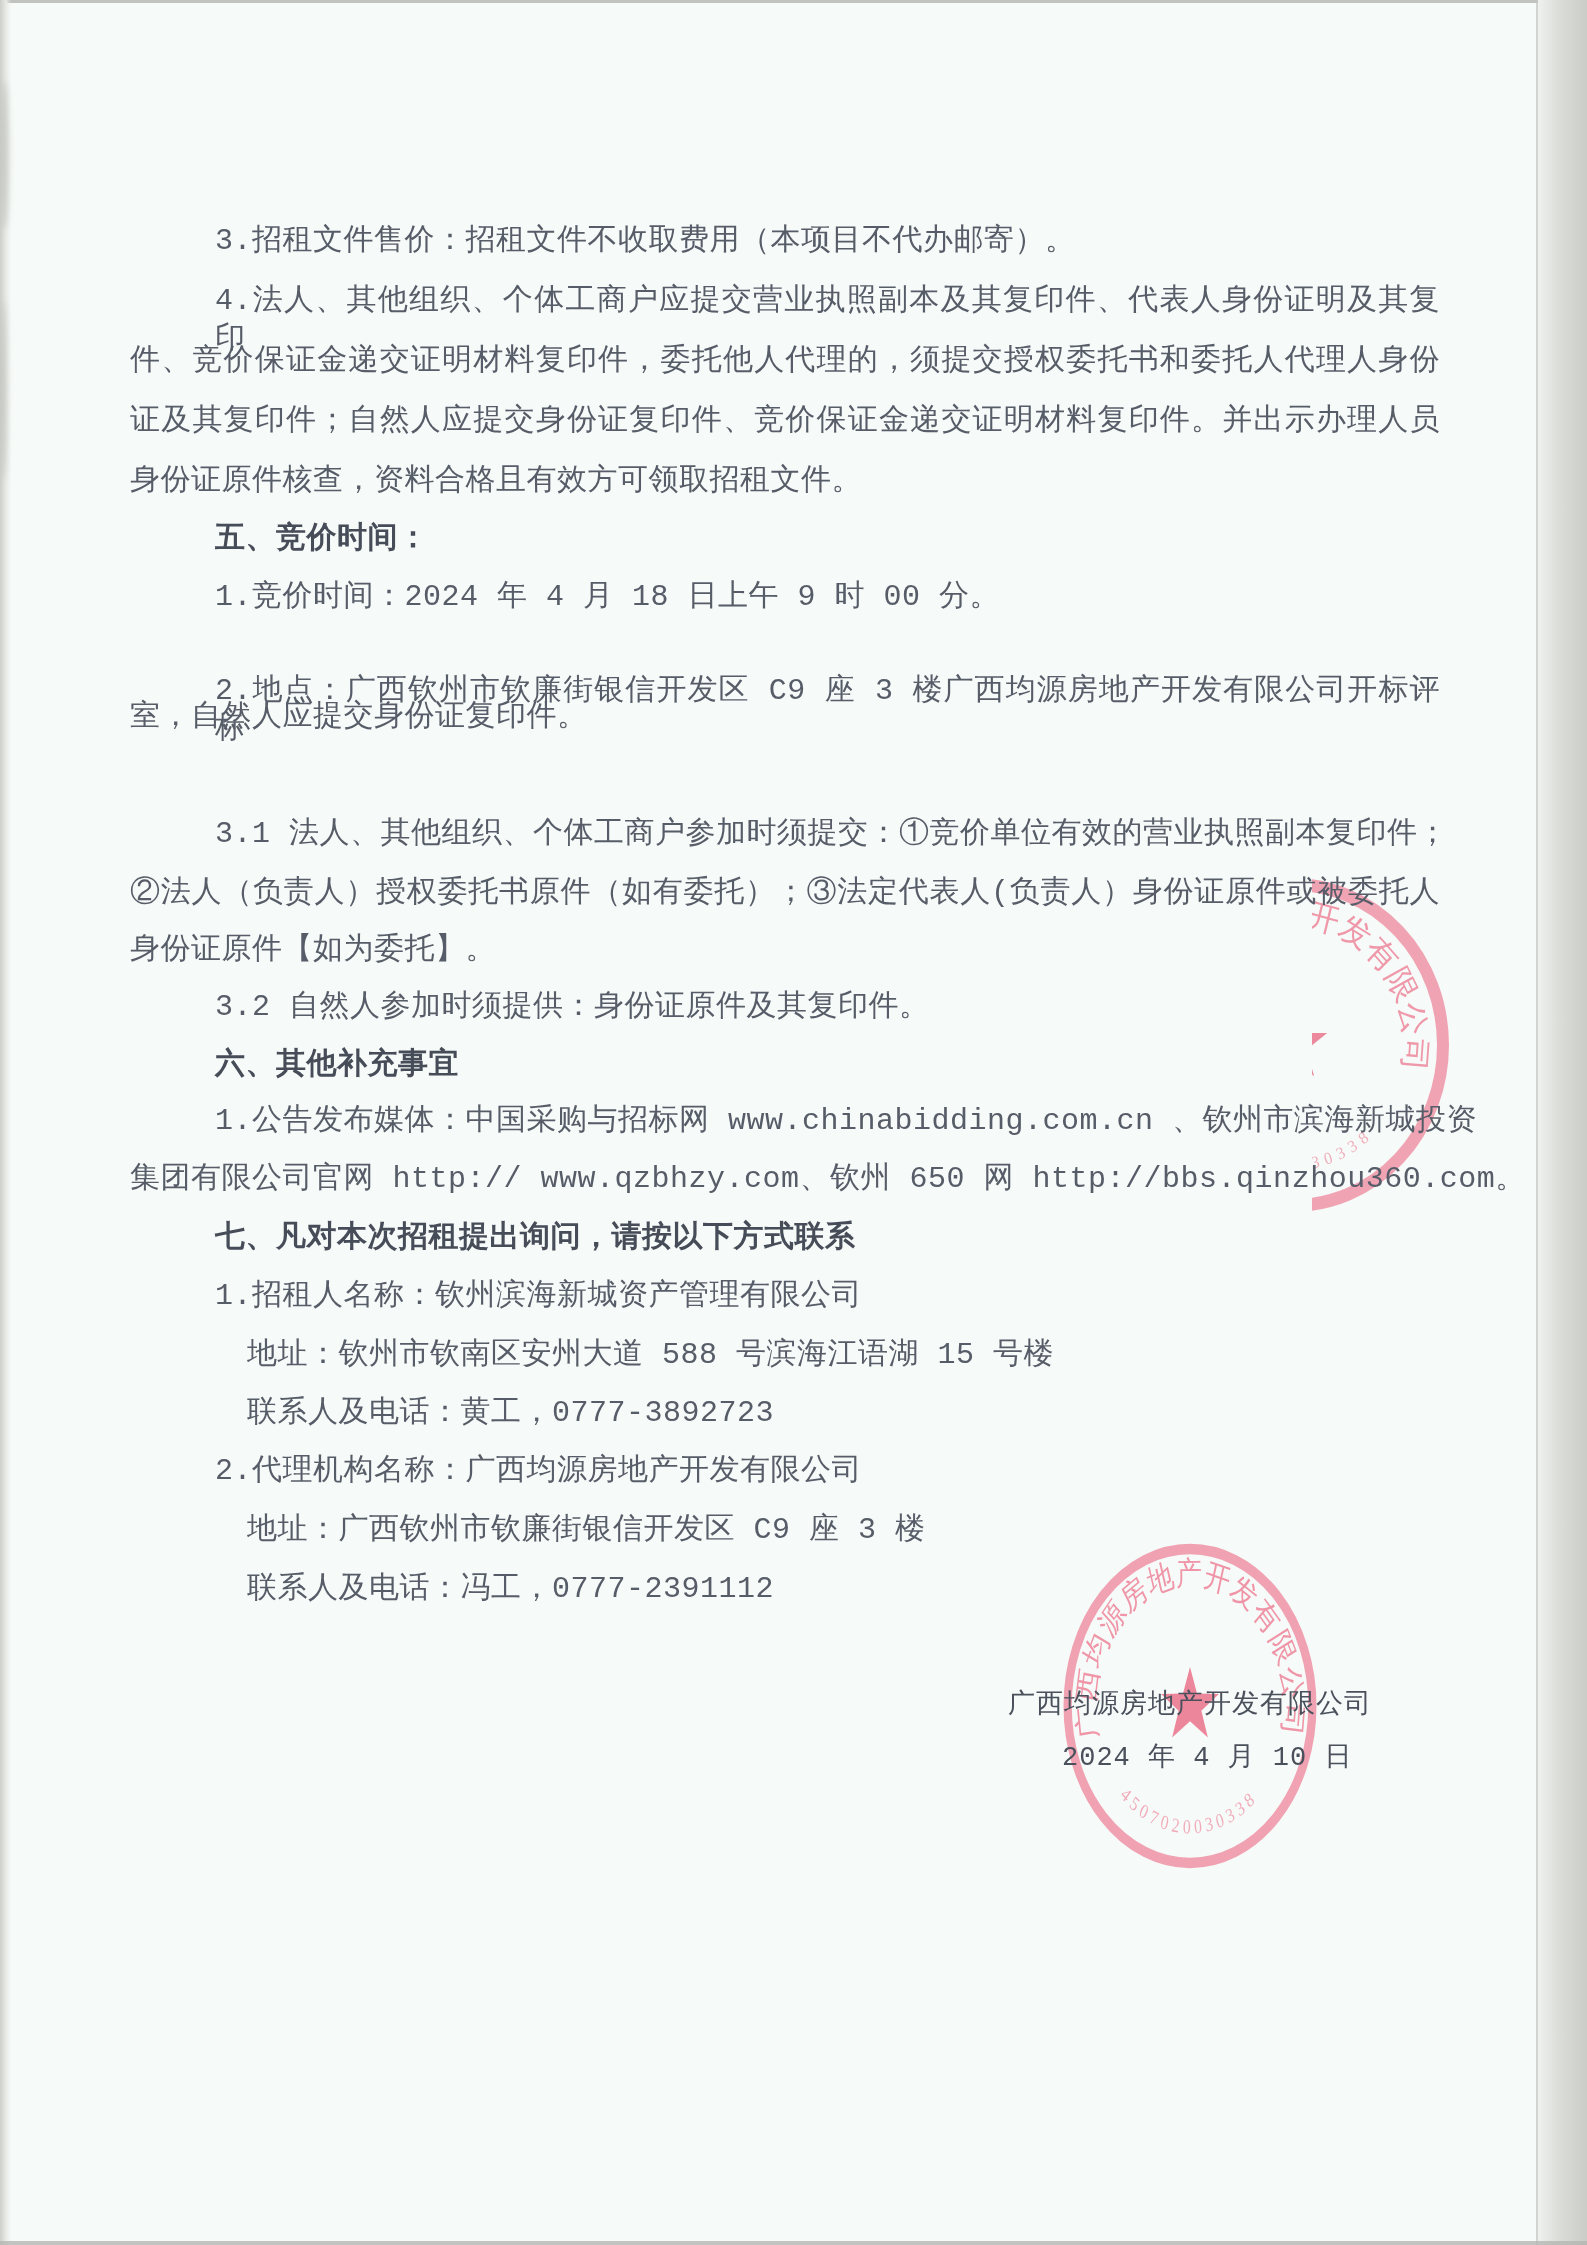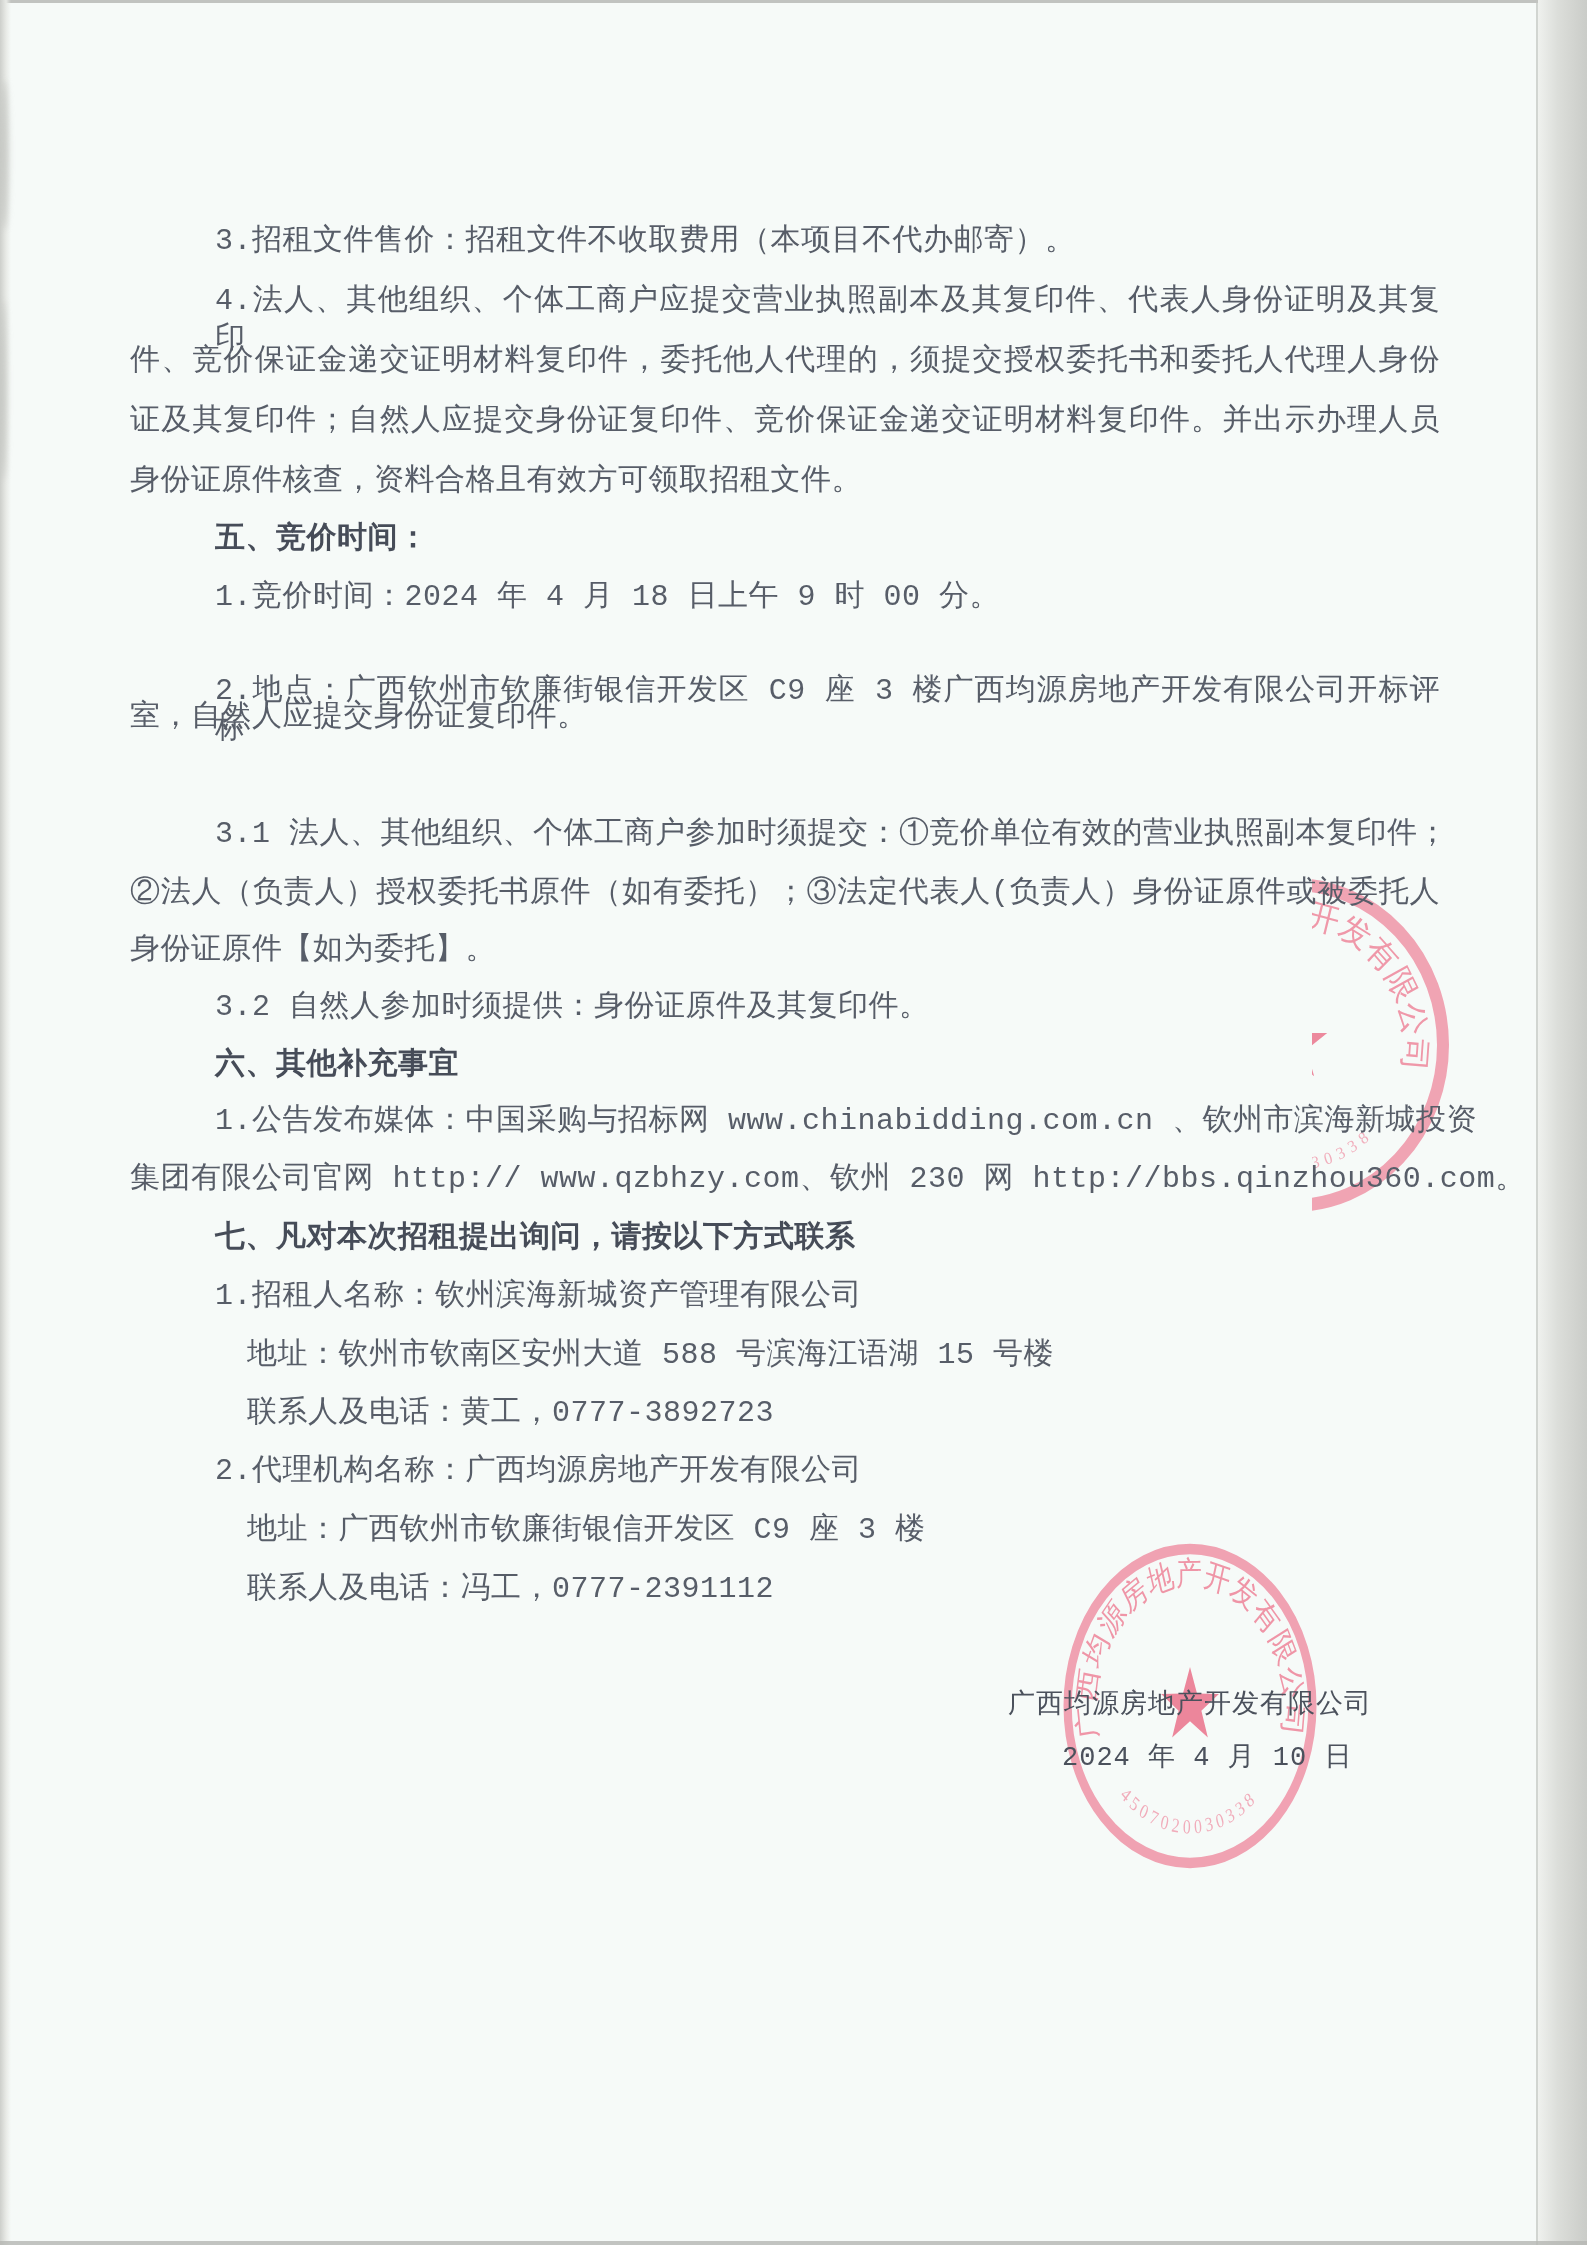--- a/index.html
+++ b/index.html
@@ -110,21 +110,21 @@
   <div class="ln x2 b" style="top:520px">五、竞价时间：</div>
   <div class="ln x2" style="top:578px">1.竞价时间：2024 年 4 月 18 日上午 9 时 00 分。</div>
   <div class="ln x2 j2" style="top:672px">2.地点：广西钦州市钦廉街银信开发区 C9 座 3 楼广西均源房地产开发有限公司开标评标</div>
   <div class="ln x1" style="top:698px">室，自然人应提交身份证复印件。</div>
   <div class="ln x2" style="top:815px">3.1 法人、其他组织、个体工商户参加时须提交：①竞价单位有效的营业执照副本复印件；</div>
   <div class="ln x1 j1" style="top:874px">②法人（负责人）授权委托书原件（如有委托）；③法定代表人(负责人）身份证原件或被委托人</div>
   <div class="ln x1" style="top:931px">身份证原件【如为委托】。</div>
   <div class="ln x2" style="top:988px">3.2 自然人参加时须提供：身份证原件及其复印件。</div>
   <div class="ln x2 b" style="top:1046px">六、其他补充事宜</div>
   <div class="ln x2" style="top:1102px">1.公告发布媒体：中国采购与招标网 www.chinabidding.com.cn 、钦州市滨海新城投资</div>
-  <div class="ln x1" style="top:1160px">集团有限公司官网 http:// www.qzbhzy.com、钦州 230 网 http://bbs.qinzhou360.com。</div>
+  <div class="ln x1" style="top:1160px">集团有限公司官网 http:// www.qzbhzy.com、钦州 650 网 http://bbs.qinzhou360.com。</div>
   <div class="ln x2 b" style="top:1219px">七、凡对本次招租提出询问，请按以下方式联系</div>
   <div class="ln x2" style="top:1277px">1.招租人名称：钦州滨海新城资产管理有限公司</div>
   <div class="ln x3" style="top:1336px">地址：钦州市钦南区安州大道 588 号滨海江语湖 15 号楼</div>
   <div class="ln x3" style="top:1394px">联系人及电话：黄工，0777-3892723</div>
   <div class="ln x2" style="top:1452px">2.代理机构名称：广西均源房地产开发有限公司</div>
   <div class="ln x3" style="top:1511px">地址：广西钦州市钦廉街银信开发区 C9 座 3 楼</div>
   <div class="ln x3" style="top:1570px">联系人及电话：冯工，0777-2391112</div>
 
   <div class="sig" style="left:1008px;top:1685px;">广西均源房地产开发有限公司</div>
   <div class="sig" style="left:1062px;top:1738px;">2024 年 4 月 10 日</div>

